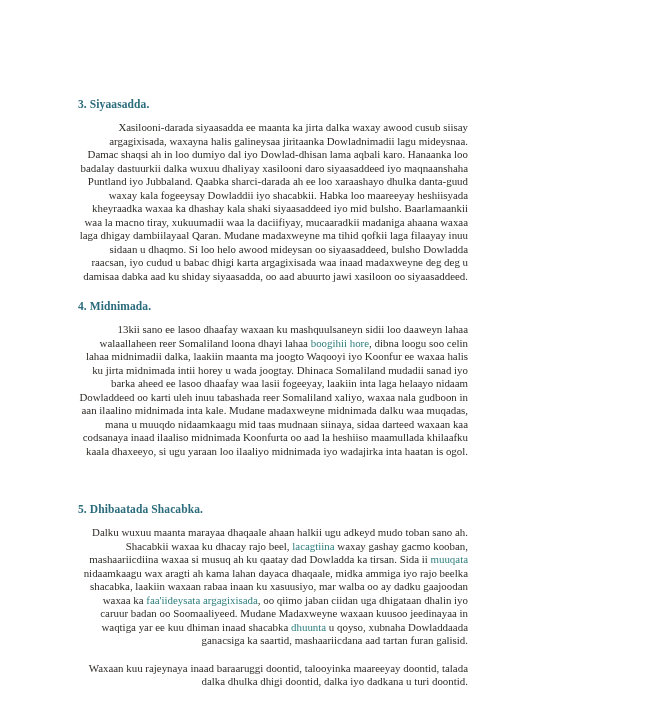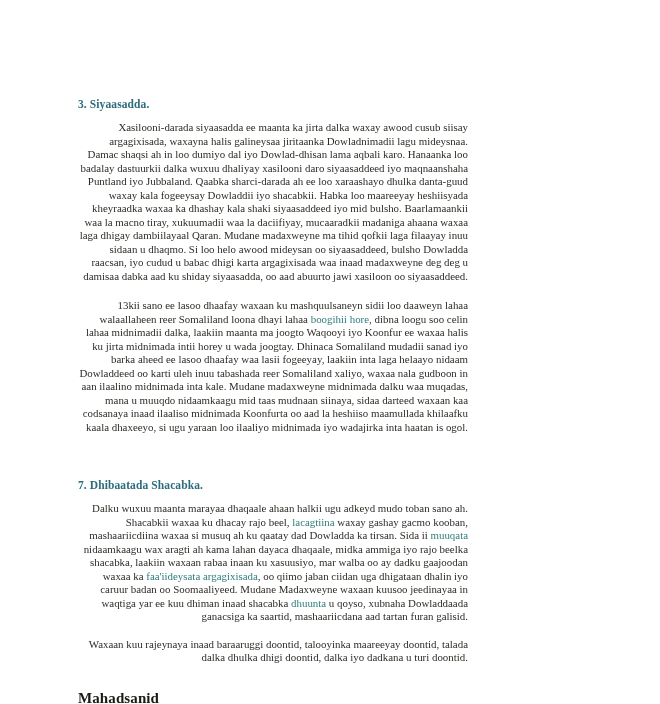--- a/index.html
+++ b/index.html
@@ -53,25 +53,26 @@
 
 <div class="page">
   <div class="content">
 
     <div class="section">
       <h2 class="heading">3. Siyaasadda.</h2>
       <p class="para"><span>Xasilooni-darada siyaasadda ee maanta ka jirta dalka waxay awood cusub siisay argagixisada, waxayna halis galineysaa jiritaanka Dowladnimadii lagu mideysnaa. Damac shaqsi ah in loo dumiyo dal iyo Dowlad-dhisan lama aqbali karo. Hanaanka loo badalay dastuurkii dalka wuxuu dhaliyay xasilooni daro siyaasaddeed iyo maqnaanshaha Puntland iyo Jubbaland. Qaabka sharci-darada ah ee loo xaraashayo dhulka danta-guud waxay kala fogeeysay Dowladdii iyo shacabkii. Habka loo maareeyay heshiisyada kheyraadka waxaa ka dhashay kala shaki siyaasaddeed iyo mid bulsho. Baarlamaankii waa la macno tiray, xukuumadii waa la daciifiyay, mucaaradkii madaniga ahaana waxaa laga dhigay dambiilayaal Qaran. Mudane madaxweyne ma tihid qofkii laga filaayay inuu sidaan u dhaqmo. Si loo helo awood mideysan oo siyaasaddeed, bulsho Dowladda raacsan, iyo cudud u babac dhigi karta argagixisada waa inaad madaxweyne deg deg u damisaa dabka aad ku shiday siyaasadda, oo aad abuurto jawi xasiloon oo siyaasaddeed.</span></p>
     </div>
 
     <div class="section">
+      <h2 class="heading">4. Midnimada.</h2>
       <p class="para"><span>13kii sano ee lasoo dhaafay waxaan ku mashquulsaneyn sidii loo daaweyn lahaa walaallaheen reer Somaliland loona dhayi lahaa </span><span class="hl">boogihii hore</span><span>, dibna loogu soo celin lahaa midnimadii dalka, laakiin maanta ma joogto Waqooyi iyo Koonfur ee waxaa halis ku jirta midnimada intii horey u wada joogtay. Dhinaca Somaliland mudadii sanad iyo barka aheed ee lasoo dhaafay waa lasii fogeeyay, laakiin inta laga helaayo nidaam Dowladdeed oo karti uleh inuu tabashada reer Somaliland xaliyo, waxaa nala gudboon in aan ilaalino midnimada inta kale. Mudane madaxweyne midnimada dalku waa muqadas, mana u muuqdo nidaamkaagu mid taas mudnaan siinaya, sidaa darteed waxaan kaa codsanaya inaad ilaaliso midnimada Koonfurta oo aad la heshiiso maamullada khilaafku kaala dhaxeeyo, si ugu yaraan loo ilaaliyo midnimada iyo wadajirka inta haatan is ogol.</span></p>
     </div>
 
     <div class="section big-gap">
-      <h2 class="heading">7. Dhibaatada Shacabka.</h2>
+      <h2 class="heading">5. Dhibaatada Shacabka.</h2>
       <p class="para"><span>Dalku wuxuu maanta marayaa dhaqaale ahaan halkii ugu adkeyd mudo toban sano ah. Shacabkii waxaa ku dhacay rajo beel, </span><span class="hl">lacagtiina</span><span> waxay gashay gacmo kooban, mashaariicdiina waxaa si musuq ah ku qaatay dad Dowladda ka tirsan. Sida ii </span><span class="hl">muuqata</span><span> nidaamkaagu wax aragti ah kama lahan dayaca dhaqaale, midka ammiga iyo rajo beelka shacabka, laakiin waxaan rabaa inaan ku xasuusiyo, mar walba oo ay dadku gaajoodan waxaa ka </span><span class="hl">faa'iideysata argagixisada</span><span>, oo qiimo jaban ciidan uga dhigataan dhalin iyo caruur badan oo Soomaaliyeed. Mudane Madaxweyne waxaan kuusoo jeedinayaa in waqtiga yar ee kuu dhiman inaad shacabka </span><span class="hl">dhuunta</span><span> u qoyso, xubnaha Dowladdaada ganacsiga ka saartid, mashaariicdana aad tartan furan galisid.</span></p>
       <p class="para"><span>Waxaan kuu rajeynaya inaad baraaruggi doontid, talooyinka maareeyay doontid, talada dalka dhulka dhigi doontid, dalka iyo dadkana u turi doontid.</span></p>
     </div>
 
     <div class="signature">
       <div>Mahadsanid</div>
       <div>Dowladdeed Xuseen Guuleed.</div>
       <div>Madaxweynihii hore ee Galmudug.</div>
     </div>
 

